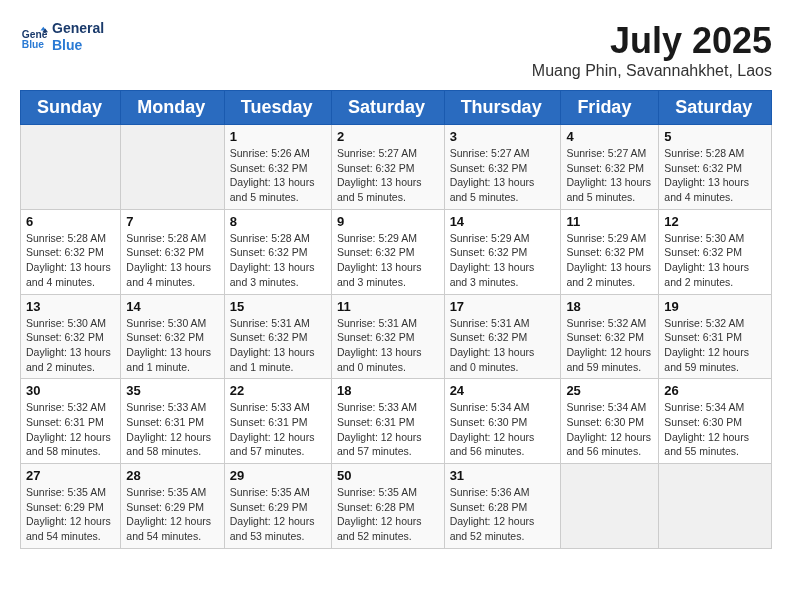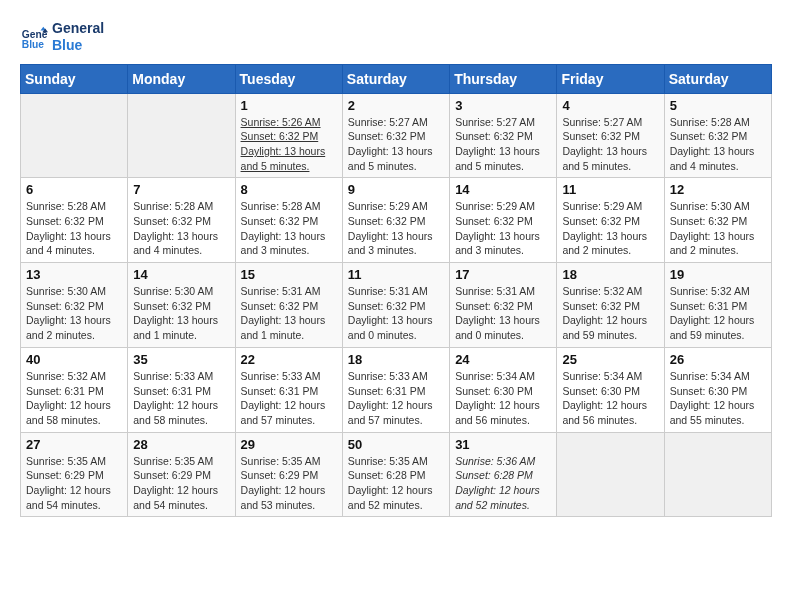--- a/index.html
+++ b/index.html
@@ -46,23 +46,23 @@
     table {
       width: 100%;
       border-collapse: collapse;
       font-size: 11px;
     }
     thead tr {
       background-color: #2a6bbf;
       color: white;
     }
     thead th {
-      padding: 6px 4px;
+      padding: 6px 16px;
       text-align: left;
-      font-size: 14px;
+      font-size: 18px;
       font-weight: bold;
       border: 1px solid #1a5aaf;
     }
     tbody tr {
       vertical-align: top;
     }
     tbody td {
       border: 1px solid #ccc;
       padding: 4px 5px;
       min-height: 80px;
@@ -96,41 +96,45 @@
       <text x="2" y="16" font-size="11" font-weight="bold" fill="#1a3a6b">General</text>
       <text x="2" y="27" font-size="11" font-weight="bold" fill="#2a7ad4">Blue</text>
       <polygon points="22,8 28,8 25,4" fill="#2a7ad4"></polygon>
       <polygon points="24,10 30,10 27,6" fill="#1a3a6b"></polygon>
     </svg>
     <div>
       <div class="logo-text">General</div>
       <div class="logo-text" style="color:#2a7ad4;">Blue</div>
     </div>
   </div>
+  <div class="title-area">
+    <div class="month-title">July 2025</div>
+    <div class="location-title">Muang Phin, Savannahkhet, Laos</div>
+  </div>
 </div>
 
 <table>
   <thead>
     <tr>
     <th>Sunday</th>
         <th>Monday</th>
         <th>Tuesday</th>
         <th>Saturday</th>
         <th>Thursday</th>
         <th>Friday</th>
         <th>Saturday</th>
       </tr>
   </thead>
   <tbody id="calendar-body">
   <tr>
         <td class="empty-cell"></td>
         <td class="empty-cell"></td>
         <td>
           <span class="day-number">1</span>
-          <div class="day-info" style="white-space: pre-line; text-decoration: underline;">Sunrise: 5:26 AM
+          <div class="day-info" style="white-space: pre-line;">Sunrise: 5:26 AM
 Sunset: 6:32 PM
 Daylight: 13 hours
 and 5 minutes.</div>
         </td>
         <td>
           <span class="day-number">2</span>
           <div class="day-info" style="white-space: pre-line;">Sunrise: 5:27 AM
 Sunset: 6:32 PM
 Daylight: 13 hours
 and 5 minutes.</div>
@@ -254,21 +258,21 @@
         <td>
           <span class="day-number">19</span>
           <div class="day-info" style="white-space: pre-line;">Sunrise: 5:32 AM
 Sunset: 6:31 PM
 Daylight: 12 hours
 and 59 minutes.</div>
         </td>
       </tr>
       <tr>
         <td>
-          <span class="day-number">40</span>
+          <span class="day-number">30</span>
           <div class="day-info" style="white-space: pre-line;">Sunrise: 5:32 AM
 Sunset: 6:31 PM
 Daylight: 12 hours
 and 58 minutes.</div>
         </td>
         <td>
           <span class="day-number">35</span>
           <div class="day-info" style="white-space: pre-line;">Sunrise: 5:33 AM
 Sunset: 6:31 PM
 Daylight: 12 hours
@@ -334,21 +338,21 @@
         </td>
         <td>
           <span class="day-number">50</span>
           <div class="day-info" style="white-space: pre-line;">Sunrise: 5:35 AM
 Sunset: 6:28 PM
 Daylight: 12 hours
 and 52 minutes.</div>
         </td>
         <td>
           <span class="day-number">31</span>
-          <div class="day-info" style="white-space: pre-line; font-style: italic;">Sunrise: 5:36 AM
+          <div class="day-info" style="white-space: pre-line;">Sunrise: 5:36 AM
 Sunset: 6:28 PM
 Daylight: 12 hours
 and 52 minutes.</div>
         </td>
         <td class="empty-cell"></td>
         <td class="empty-cell"></td>
       </tr>
     </tbody>
 </table>
 

